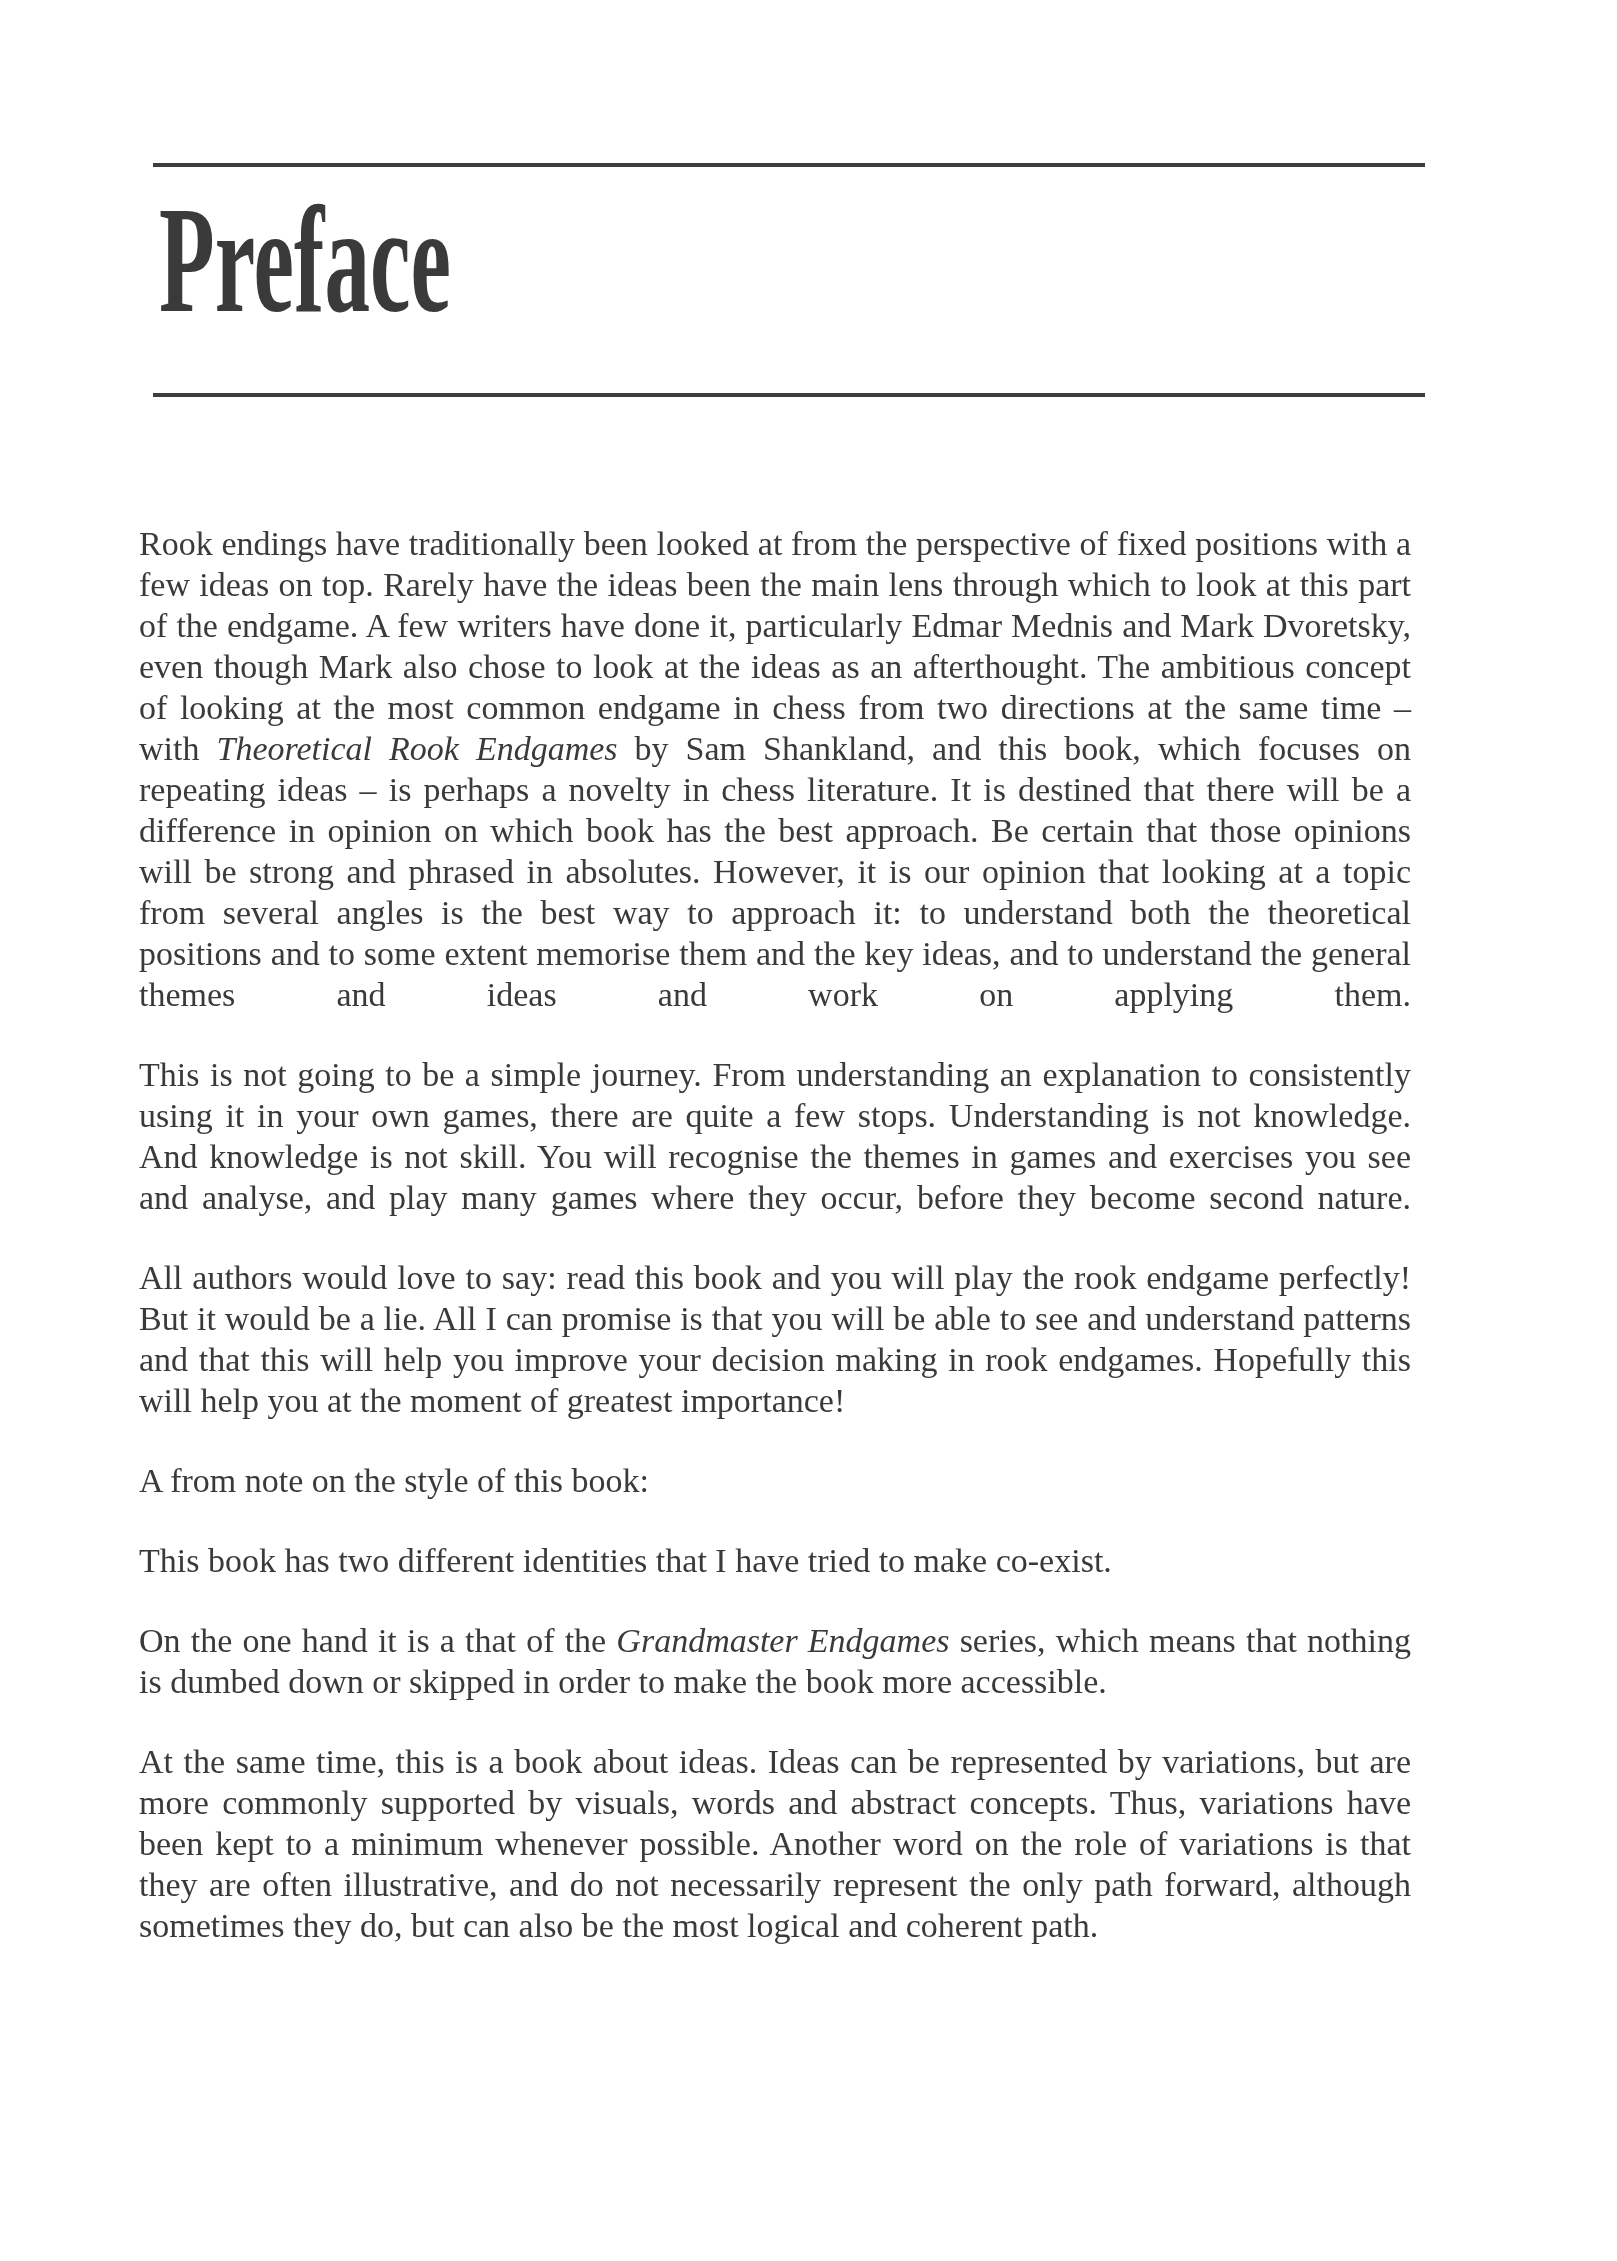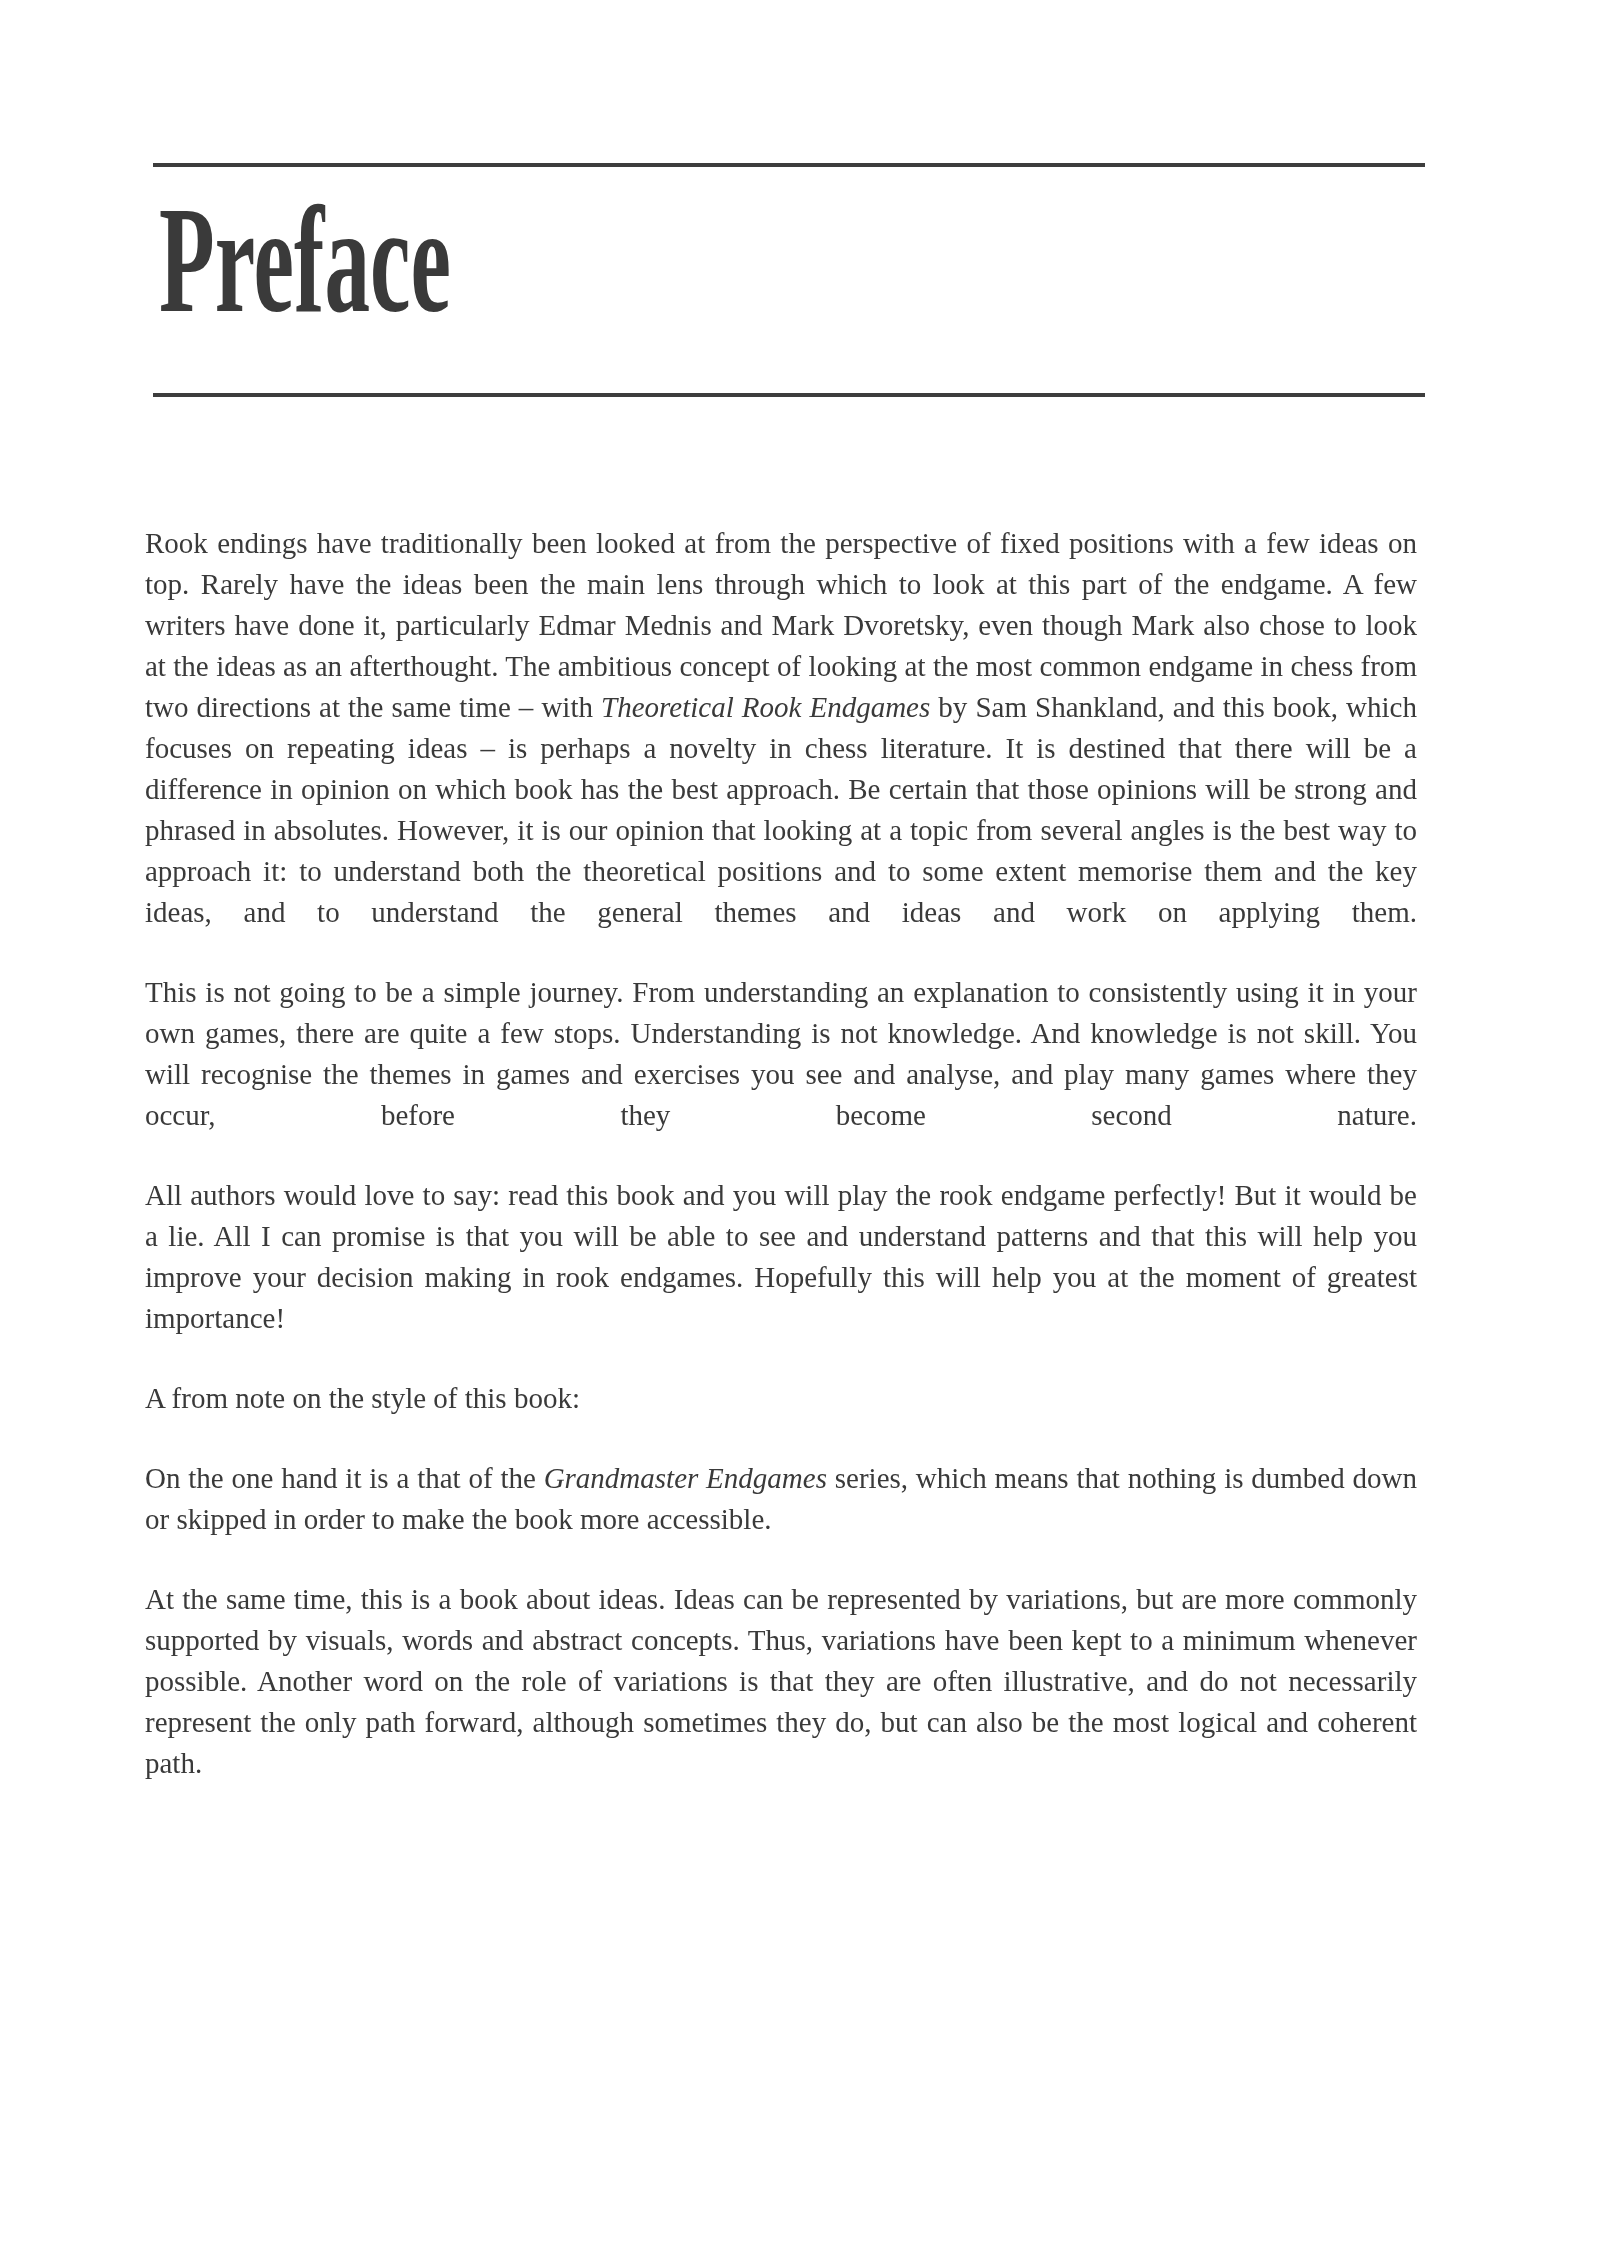--- a/index.html
+++ b/index.html
@@ -32,25 +32,25 @@
     font-weight: bold;
     font-size: 152px;
     line-height: 1;
     color: var(--text, #3a3a3a);
     transform: scaleX(0.6);
     transform-origin: left top;
     white-space: nowrap;
   }
   .body-text {
     position: absolute;
-    left: 145px;
+    left: 139px;
     top: 523px;
     width: 1272px;
     font-family: "Liberation Serif", "DejaVu Serif", serif;
-    font-size: 29px;
+    font-size: 34px;
     line-height: 41px;
     color: var(--text, #3a3a3a);
   }
   .para {
     margin: 0 0 39px 0;
     text-align: justify;
     hyphens: none;
   }
   .para.justify-last {
     text-align-last: justify;
@@ -64,17 +64,18 @@
 
 <div class="page">
   <div class="rule rule-top"></div>
   <h1 class="title">Preface</h1>
   <div class="rule rule-bottom"></div>
   <main class="body-text">
       <p class="para justify-last"><span>Rook endings have traditionally been looked at from the perspective of fixed positions with a few ideas on top. Rarely have the ideas been the main lens through which to look at this part of the endgame. A few writers have done it, particularly Edmar Mednis and Mark Dvoretsky, even though Mark also chose to look at the ideas as an afterthought. The ambitious concept of looking at the most common endgame in chess from two directions at the same time – with </span><em>Theoretical Rook Endgames</em><span> by Sam Shankland, and this book, which focuses on repeating ideas – is perhaps a novelty in chess literature. It is destined that there will be a difference in opinion on which book has the best approach. Be certain that those opinions will be strong and phrased in absolutes. However, it is our opinion that looking at a topic from several angles is the best way to approach it: to understand both the theoretical positions and to some extent memorise them and the key ideas, and to understand the general themes and ideas and work on applying them.</span></p>
       <p class="para justify-last"><span>This is not going to be a simple journey. From understanding an explanation to consistently using it in your own games, there are quite a few stops. Understanding is not knowledge. And knowledge is not skill. You will recognise the themes in games and exercises you see and analyse, and play many games where they occur, before they become second nature.</span></p>
       <p class="para"><span>All authors would love to say: read this book and you will play the rook endgame perfectly! But it would be a lie. All I can promise is that you will be able to see and understand patterns and that this will help you improve your decision making in rook endgames. Hopefully this will help you at the moment of greatest importance!</span></p>
       <p class="para"><span>A from note on the style of this book:</span></p>
+      <p class="para"><span>This book has two different identities that I have tried to make co-exist.</span></p>
       <p class="para"><span>On the one hand it is a that of the </span><em>Grandmaster Endgames</em><span> series, which means that nothing is dumbed down or skipped in order to make the book more accessible.</span></p>
       <p class="para"><span>At the same time, this is a book about ideas. Ideas can be represented by variations, but are more commonly supported by visuals, words and abstract concepts. Thus, variations have been kept to a minimum whenever possible. Another word on the role of variations is that they are often illustrative, and do not necessarily represent the only path forward, although sometimes they do, but can also be the most logical and coherent path.</span></p>
     </main>
 </div>
 
 
 </body></html>

